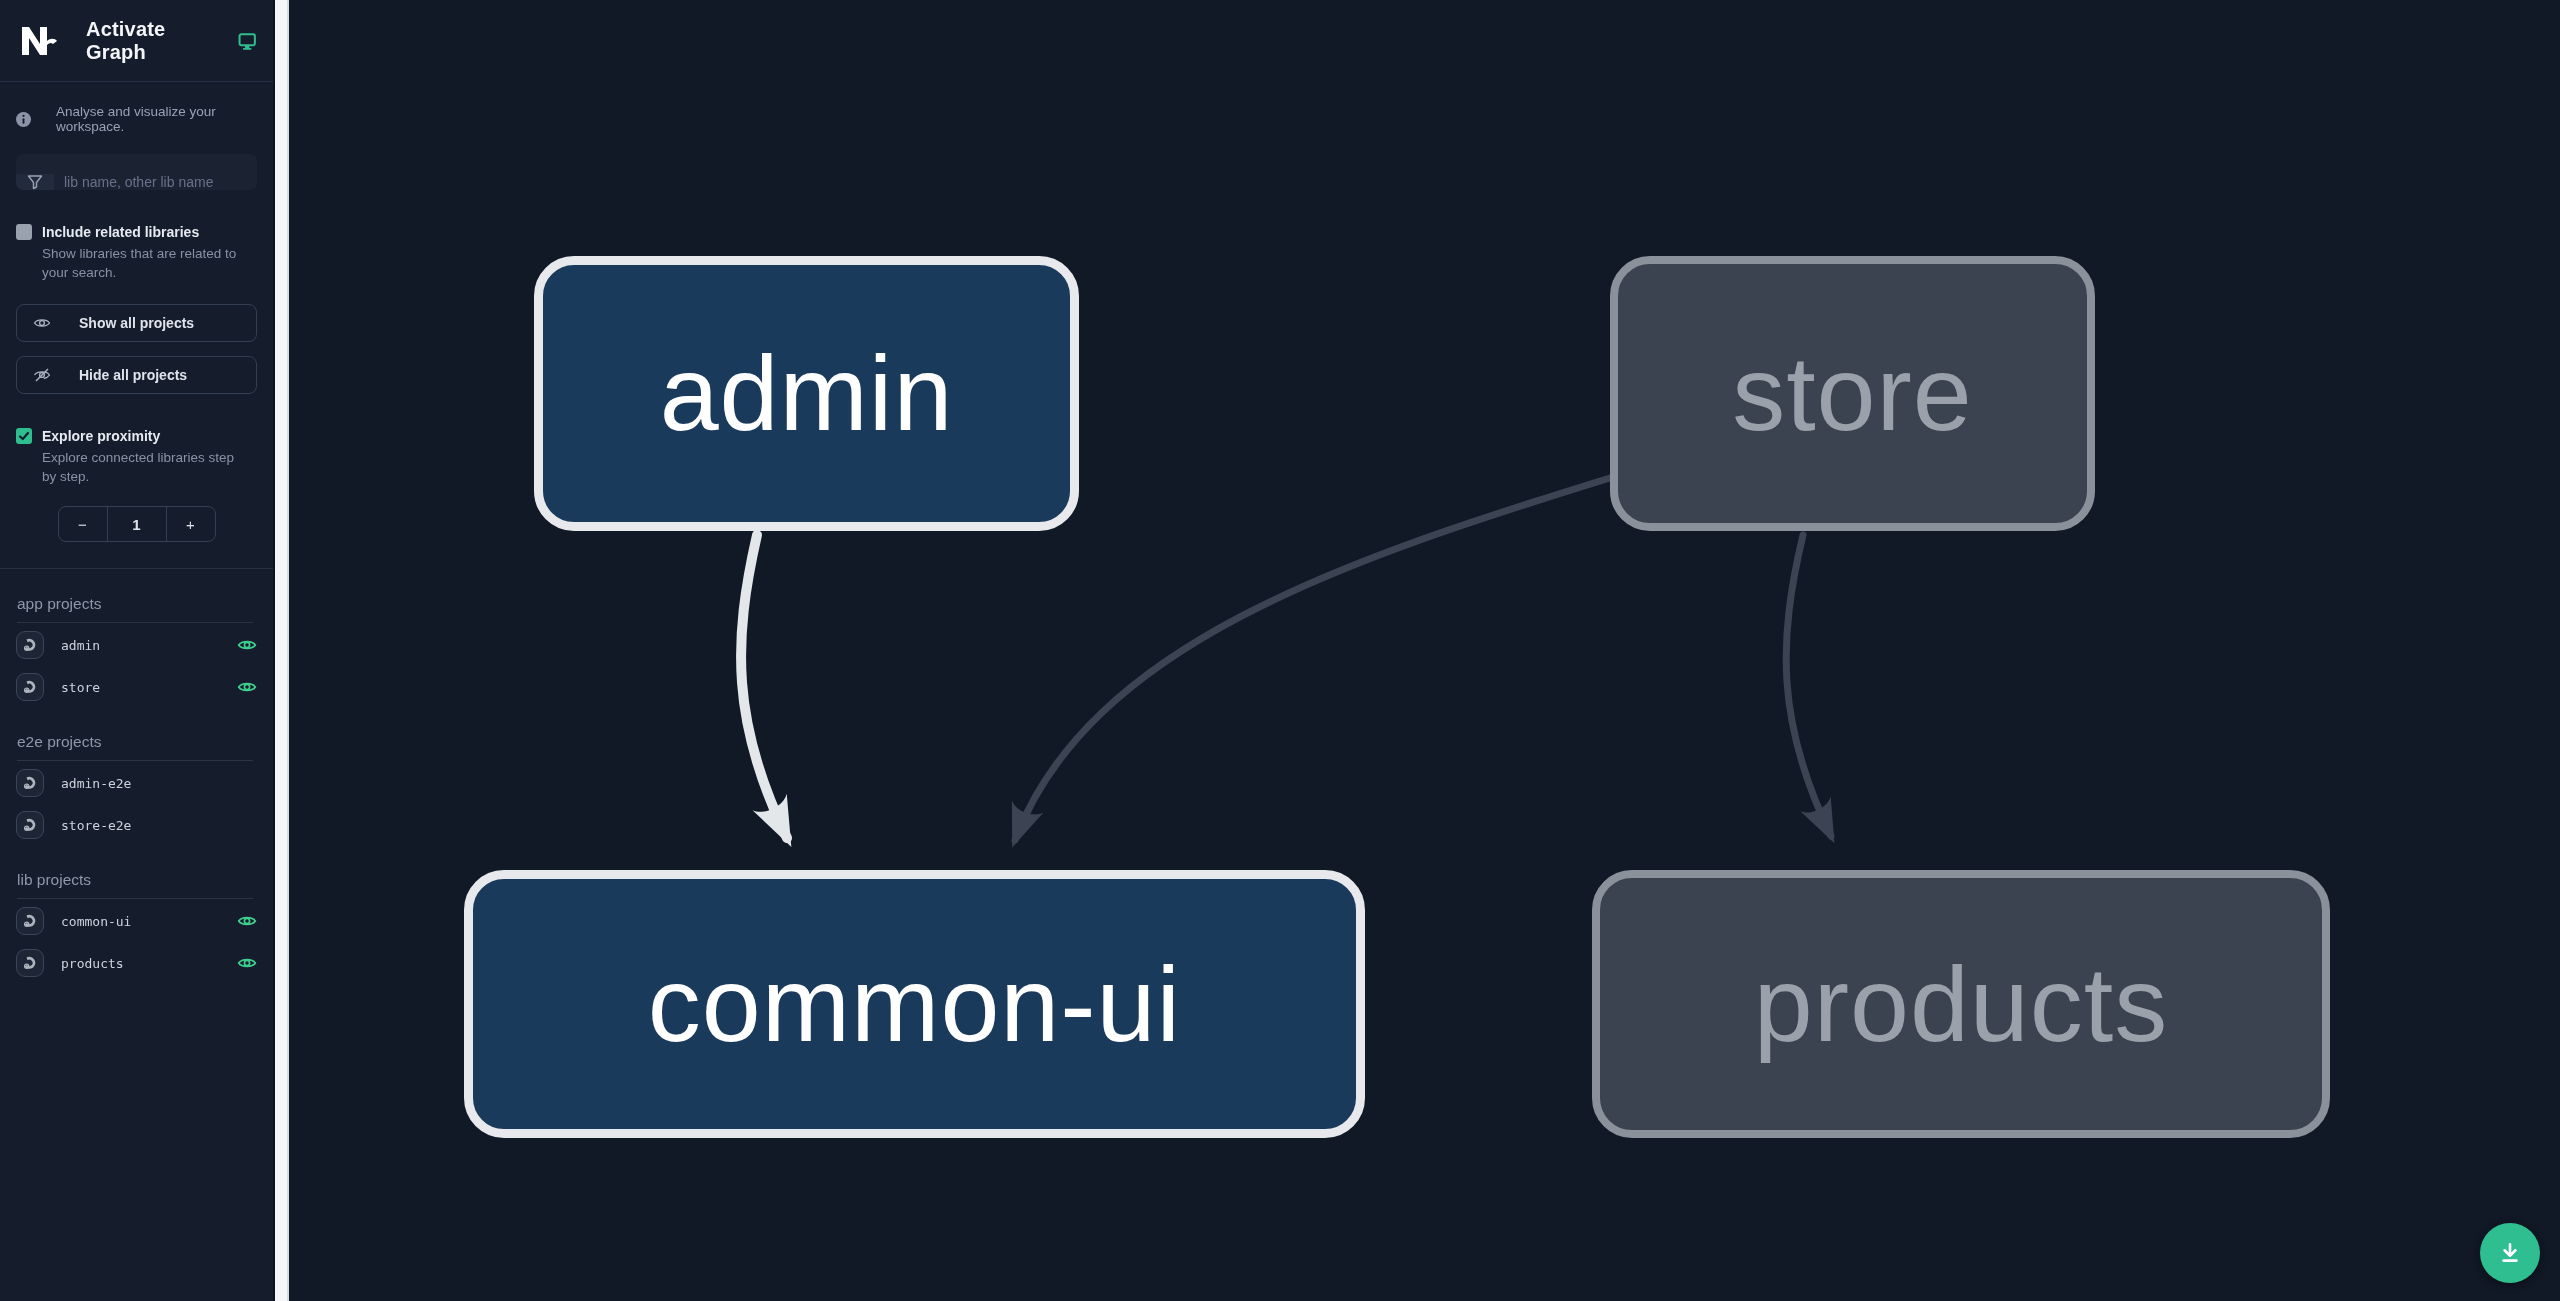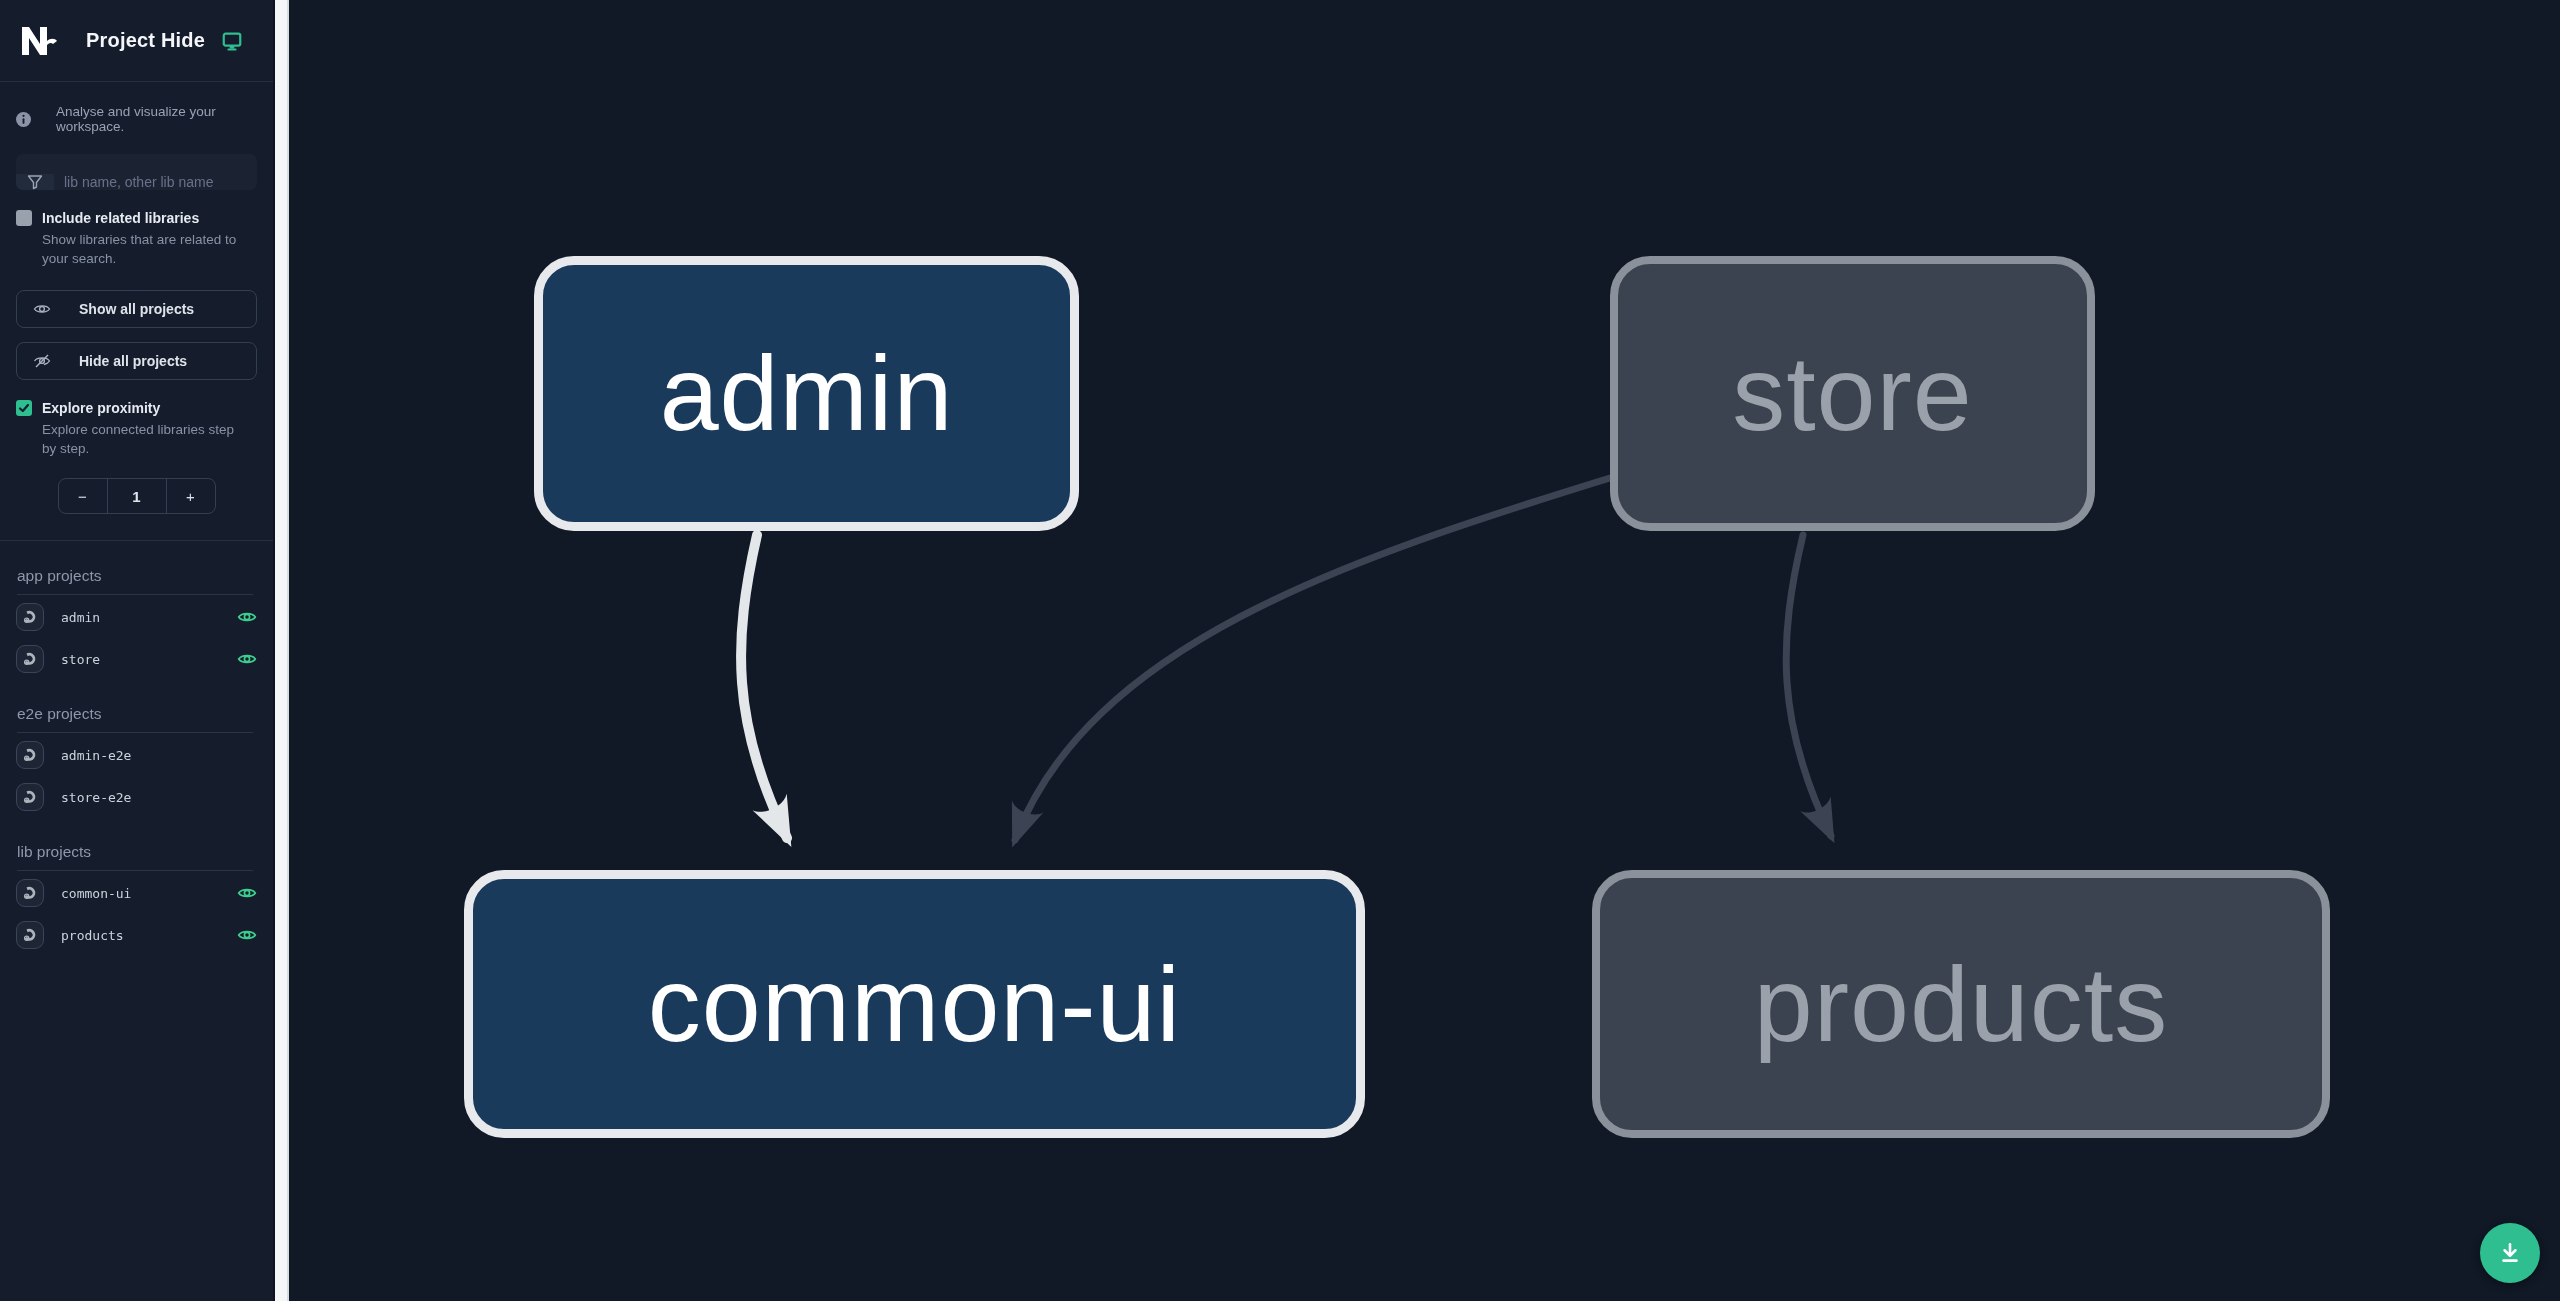--- a/index.html
+++ b/index.html
@@ -38,21 +38,21 @@
     width:38px; display:flex; align-items:center; justify-content:center;
     background:#222b3c; flex:none;
   }
   .filter-input {
     flex:1; background:transparent; border:none; outline:none;
     color:#cdd4e0; font-size:14px; padding:0 10px;
     font-family:"Liberation Sans", sans-serif;
   }
   .filter-input::placeholder { color:#68718a; }
 
-  .toggle-row { display:flex; padding:0 16px; margin-top:19px; }
+  .toggle-row { display:flex; padding:0 16px; margin-top:33px; }
   .checkbox {
     width:16px; height:16px; border-radius:3px; flex:none; margin-top:1px;
     display:flex; align-items:center; justify-content:center;
   }
   .checkbox.gray  { background:#99a1ad; }
   .checkbox.white { background:#f3f5f7; }
   .checkbox.green { background:#2fbe8f; }
   .toggle-text { margin-left:10px; }
   .toggle-label { font-size:14px; font-weight:bold; color:#e6eaf1; line-height:18px; }
   .toggle-desc  { font-size:13.5px; color:#8boxa6; color:#8892a6; line-height:19px; margin-top:3px; max-width:205px; }
@@ -125,21 +125,21 @@
 </style>
 </head>
 <body>
 
 <aside class="sidebar">
 
   <div class="sb-header">
     <svg class="nx-logo" viewBox="0 0 44 44">
       <path fill="#ffffff" d="M6 36 V8 h7 l11 17 V8 h7 v14 c3-3 8-3 10 0 l-4 3 c-2-2-4-1-6 1 v10 h-7 L13 19 v17 z"></path>
     </svg>
-    <span class="sb-title">Project Hide</span>
+    <span class="sb-title">Activate Graph</span>
     <svg class="monitor-icon" viewBox="0 0 24 24">
       <rect x="3" y="4" width="18" height="13" rx="2" fill="none" stroke="#2fbe8f" stroke-width="2.4"></rect>
       <rect x="9.5" y="17" width="5" height="3.4" fill="#2fbe8f"></rect>
       <rect x="7" y="20.2" width="10" height="2.2" rx="1" fill="#2fbe8f"></rect>
     </svg>
   </div>
 
   <div class="sb-tagline">
     <svg class="info-icon" viewBox="0 0 16 16">
       <circle cx="8" cy="8" r="8" fill="#8b93a7"></circle>

